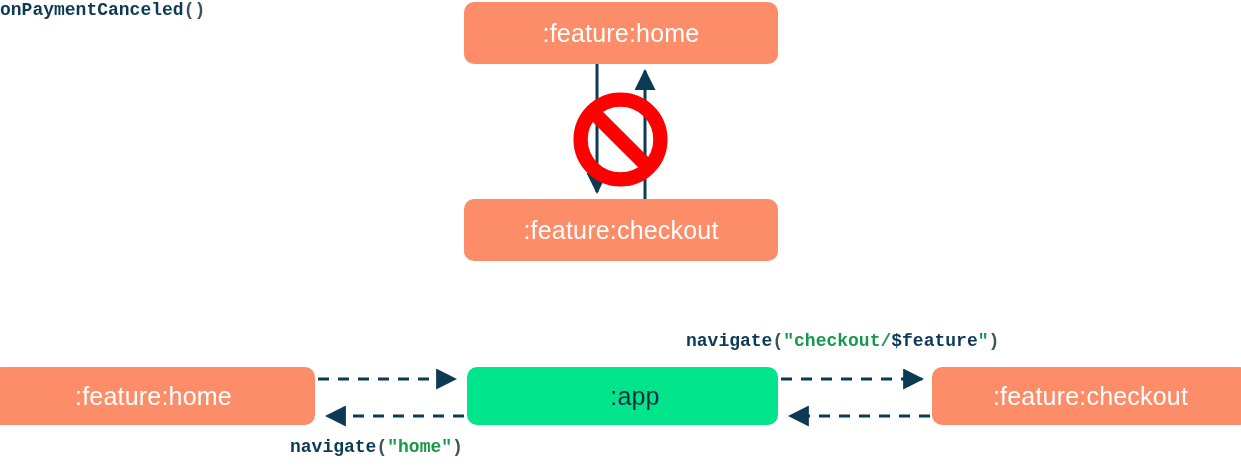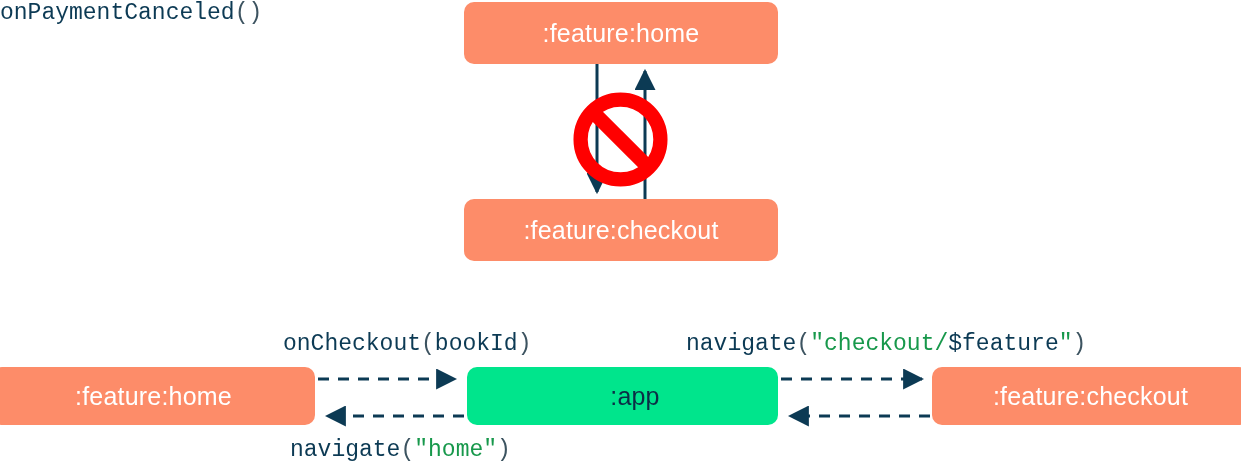--- a/index.html
+++ b/index.html
@@ -69,22 +69,22 @@
     top: 92px;
     width: 95px;
     height: 95px;
     z-index: 6;
   }
 
   
   .edge-label {
     position: absolute;
     font-family: "Liberation Mono", monospace;
-    font-size: 23px;
-    font-weight: normal;
+    font-size: 18px;
+    font-weight: bold;
     white-space: nowrap;
     z-index: 5;
     color: #0C3A54;
   }
   .tok-fn   { color: #0C3A54; }
   .tok-arg  { color: #0C3A54; }
   .tok-str  { color: #17984B; }
   .tok-tmpl { color: #0C3A54; }
   .tok-punc { color: #3C5360; }
 
@@ -135,21 +135,20 @@
       <line x1="23" y1="23" x2="77" y2="77" stroke="#FF0000" stroke-width="15" stroke-linecap="butt"></line>
     </svg>
   </div>
 
   <div class="node feature" id="node-home-bottom">:feature:home</div>
 
   <div class="node app" id="node-app">:app</div>
 
   <div class="node feature" id="node-checkout-bottom">:feature:checkout</div>
 
-  <div class="edge-label" id="label-on-checkout"><span class="tok-fn">onCheckout</span><span class="tok-punc">(</span><span class="tok-arg">bookId</span><span class="tok-punc">)</span></div>
 
   <div class="edge-label" id="label-navigate-checkout"><span class="tok-fn">navigate</span><span class="tok-punc">(</span><span class="tok-str">"checkout/</span><span class="tok-tmpl">$feature</span><span class="tok-str">"</span><span class="tok-punc">)</span></div>
 
   <div class="edge-label" id="label-navigate-home"><span class="tok-fn">navigate</span><span class="tok-punc">(</span><span class="tok-str">"home"</span><span class="tok-punc">)</span></div>
 
   <div class="edge-label" id="label-on-payment-canceled"><span class="tok-fn">onPaymentCanceled</span><span class="tok-punc">()</span></div>
 
 </div>
 
 </body></html>

